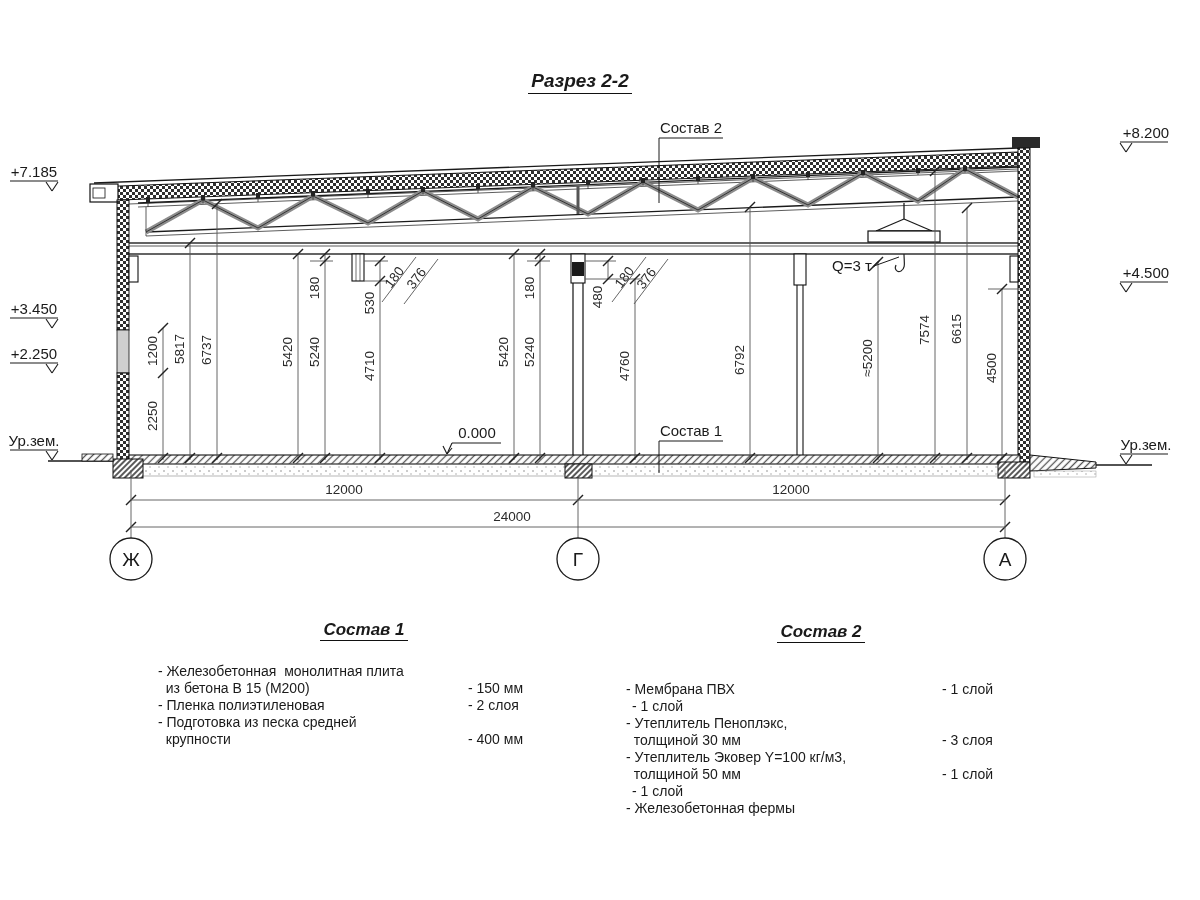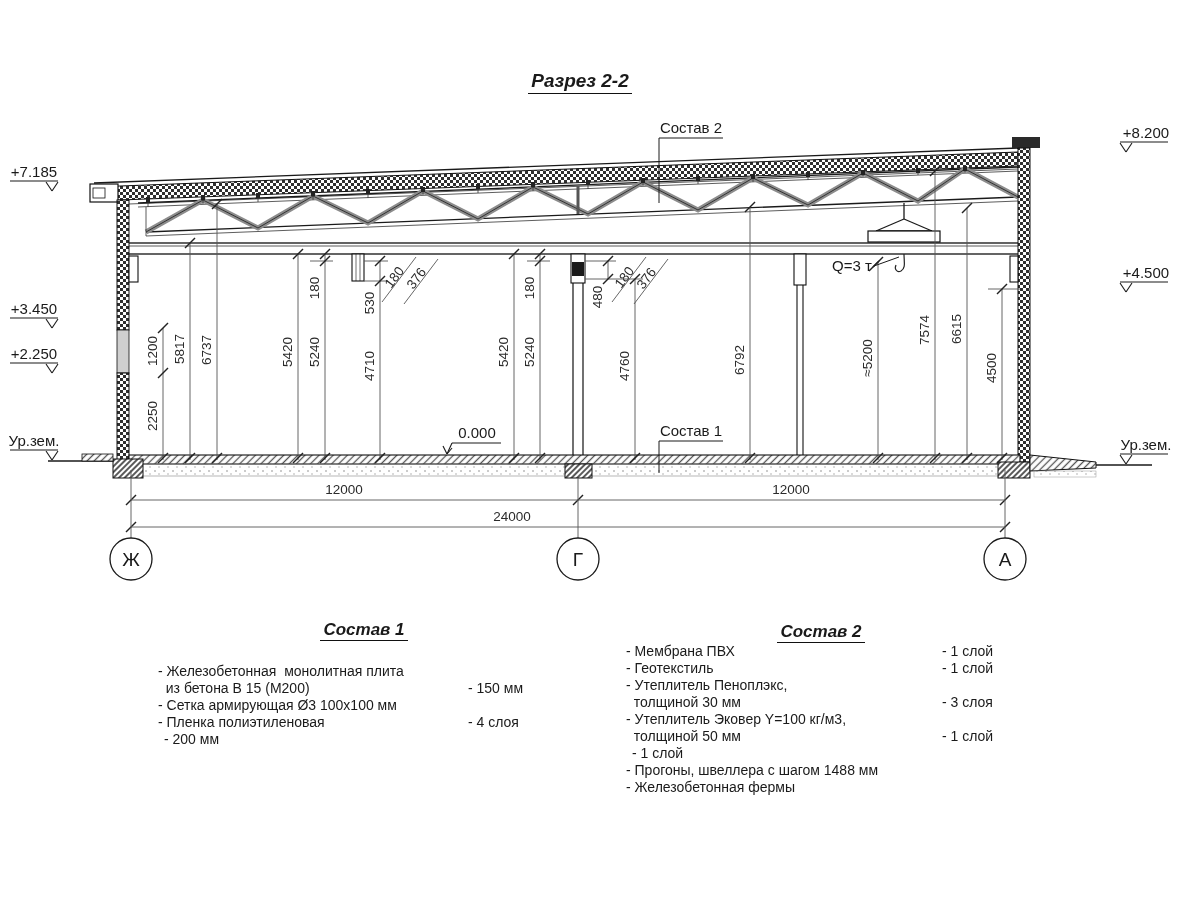--- a/index.html
+++ b/index.html
@@ -8,21 +8,21 @@
   .title{position:absolute;left:495px;top:70px;width:170px;text-align:center;
          font-size:19px;font-style:italic;font-weight:bold;}
   .title span{border-bottom:1.6px solid #111;padding:0 3px 2px 3px;margin-top:44px;}
   svg{position:absolute;left:0;top:0;}
   .comp{position:absolute;font-size:14px;line-height:1.22;}
   .comp1{left:158px;top:620px;width:412px;}
   .comp2{left:626px;top:622px;width:390px;}
   .comp-title{text-align:center;font-size:17px;font-style:italic;font-weight:bold;}
   .comp-title span{border-bottom:1.5px solid #111;padding:0 3px 1px 3px;}
   .comp1 .comp-list{margin-top:22px;}
-  .comp2 .comp-list{}
+  .comp2 .comp-list{margin-top:38px;}
   .comp-row{display:flex;align-items:flex-end;}
   .comp-name{white-space:pre-wrap;}
   .comp1 .comp-name{width:304px;}
   .comp2 .comp-name{width:310px;}
   .comp-qty{white-space:nowrap;padding-left:6px;}
   
   .ln{stroke:#1a1a1a;stroke-width:1.3;fill:none;}
   .tn{stroke:#333;stroke-width:0.8;fill:none;}
   .dim{stroke:#555;stroke-width:0.9;fill:none;}
   .sl{stroke:#222;stroke-width:1.4;}
@@ -341,71 +341,64 @@
 <div class="comp comp1">
   <div class="comp-title"><span>Состав 1</span></div>
   <div class="comp-list">
 
       <div class="comp-row">
         <div class="comp-name">- Железобетонная  монолитная плита
   из бетона В 15 (М200)</div>
         <div class="comp-qty">- 150 мм</div>
       </div>
 
-      <div class="comp-row">
-        <div class="comp-name">- Сетка армирующая Ø3 100х100 мм</div>
-        <div class="comp-qty"></div>
-      </div>
 
       <div class="comp-row">
         <div class="comp-name">- Пленка полиэтиленовая</div>
-        <div class="comp-qty">-  4 слоя</div>
-      </div>
-
-      <div class="comp-row">
-        <div class="comp-qty">- 200 мм</div>
+        <div class="comp-qty">-  2 слоя</div>
+      </div>
+
+      <div class="comp-row">
+        <div class="comp-name">- Подготовка из песка средней
+  крупности</div>
+        <div class="comp-qty">- 400 мм</div>
       </div>
 
     </div>
 </div>
 
 <div class="comp comp2">
   <div class="comp-title"><span>Состав 2</span></div>
   <div class="comp-list">
 
       <div class="comp-row">
         <div class="comp-name">- Мембрана ПВХ</div>
         <div class="comp-qty">- 1 слой</div>
       </div>
 
       <div class="comp-row">
-        <div class="comp-name">- Геотекстиль</div>
         <div class="comp-qty">- 1 слой</div>
       </div>
 
       <div class="comp-row">
         <div class="comp-name">- Утеплитель Пеноплэкс,
   толщиной 30 мм</div>
         <div class="comp-qty">- 3 слоя</div>
       </div>
 
       <div class="comp-row">
         <div class="comp-name">- Утеплитель Эковер Y=100 кг/м3,
   толщиной 50 мм</div>
         <div class="comp-qty">- 1 слой</div>
       </div>
 
       <div class="comp-row">
         <div class="comp-qty">- 1 слой</div>
       </div>
 
 
-      <div class="comp-row">
-        <div class="comp-name">- Прогоны, швеллера с шагом 1488 мм</div>
-        <div class="comp-qty"></div>
-      </div>
 
       <div class="comp-row">
         <div class="comp-name">- Железобетонная фермы</div>
         <div class="comp-qty"></div>
       </div>
     </div>
 </div>
 
 </body></html>

